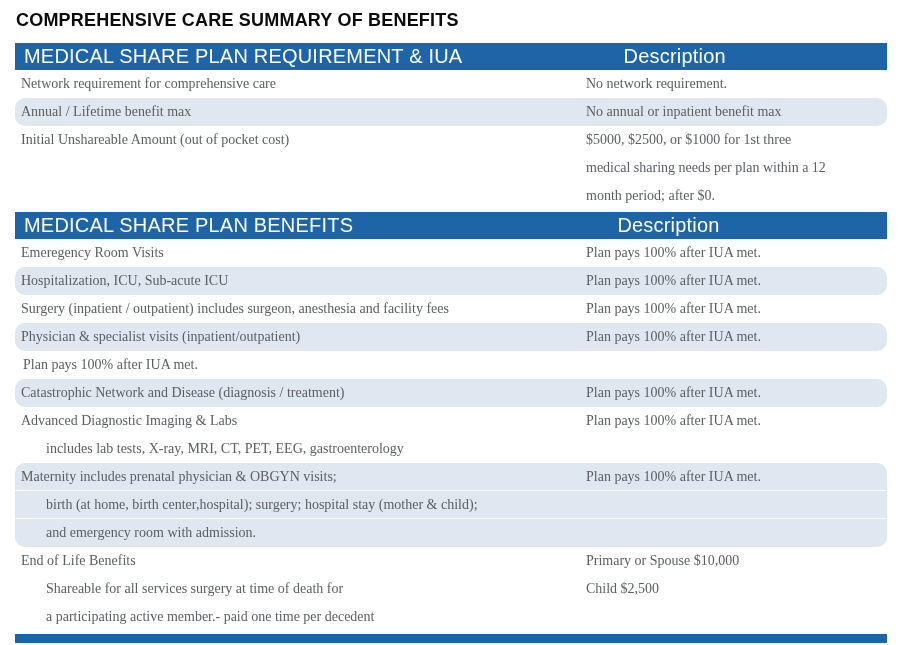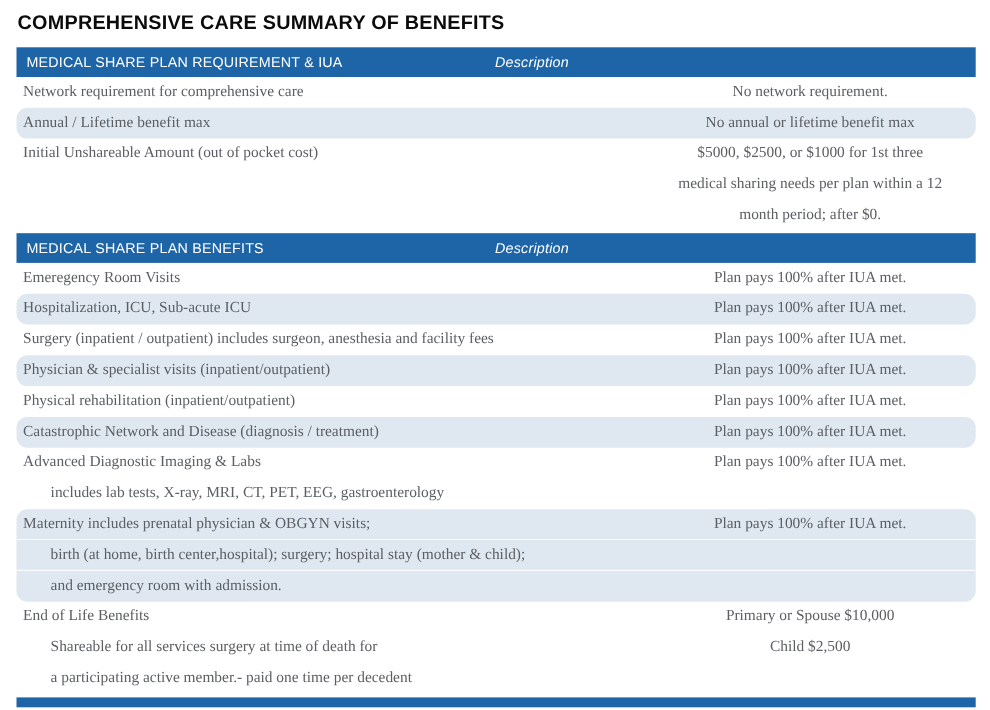--- a/index.html
+++ b/index.html
@@ -20,36 +20,36 @@
   .title{
     font-size:18px;font-weight:700;color:var(--title-text);
     letter-spacing:.2px;margin:0 0 12px 1px;white-space:nowrap;
   }
   .table{width:872px;}
   .section{width:872px;}
   .section + .section{margin-top:2px;}
   .sec-header{
     display:flex;height:27px;line-height:27px;
     background:var(--header-bg);color:var(--header-text);
-    font-size:13px;letter-spacing:.2px;
+    font-size:20px;letter-spacing:.2px;
   }
   .sec-header-label{flex:0 0 435px;padding-left:9px;white-space:nowrap;}
-  .sec-header-desc{flex:1 1 auto;font-style:italic;}
+  .sec-header-desc{flex:1 1 auto;text-align:center;}
   .row{width:872px;}
   .row.striped{background:var(--stripe-bg);border-radius:10px;}
   .line{
     display:flex;height:28px;line-height:28px;
     font-size:14px;color:var(--row-text);font-family:Liberation Serif, serif;
   }
   .line.divided{border-bottom:1px solid rgba(255,255,255,0.8);}
   .cell-item{
     flex:0 0 563px;padding-left:6px;white-space:nowrap;overflow:visible;
   }
   .cell-item.cont{padding-left:31px;}
-  .cell-desc{flex:1 1 auto;padding-left:8px;white-space:nowrap;text-align:center;}
+  .cell-desc{flex:1 1 auto;padding-left:8px;white-space:nowrap;}
   .footer-bar{
     width:872px;height:9px;background:var(--header-bg);margin-top:3px;
   }
 </style>
 </head>
 <body>
 
 <div class="page">
   <h1 class="title">COMPREHENSIVE CARE SUMMARY OF BENEFITS</h1>
   <div class="table" id="table-root">
@@ -61,21 +61,21 @@
     <div class="rows">
           <div class="row">
             <div class="line">
               <div class="cell-item">Network requirement for comprehensive care</div>
               <div class="cell-desc">No network requirement.</div>
             </div>
           </div>
           <div class="row striped">
             <div class="line">
               <div class="cell-item">Annual / Lifetime benefit max</div>
-              <div class="cell-desc">No annual or lifetime benefit max</div>
+              <div class="cell-desc">No annual or inpatient benefit max</div>
             </div>
           </div>
           <div class="row">
             <div class="line">
               <div class="cell-item">Initial Unshareable Amount (out of pocket cost)</div>
               <div class="cell-desc">$5000, $2500, or $1000 for 1st three</div>
             </div>
             <div class="line">
               <div class="cell-item"></div>
               <div class="cell-desc">medical sharing needs per plan within a 12</div>
@@ -113,21 +113,20 @@
             </div>
           </div>
           <div class="row striped">
             <div class="line">
               <div class="cell-item">Physician &amp; specialist visits (inpatient/outpatient)</div>
               <div class="cell-desc">Plan pays 100% after IUA met.</div>
             </div>
           </div>
           <div class="row">
             <div class="line">
-              <div class="cell-item">Physical rehabilitation (inpatient/outpatient)</div>
               <div class="cell-desc">Plan pays 100% after IUA met.</div>
             </div>
           </div>
           <div class="row striped">
             <div class="line">
               <div class="cell-item">Catastrophic Network and Disease (diagnosis / treatment)</div>
               <div class="cell-desc">Plan pays 100% after IUA met.</div>
             </div>
           </div>
           <div class="row">

